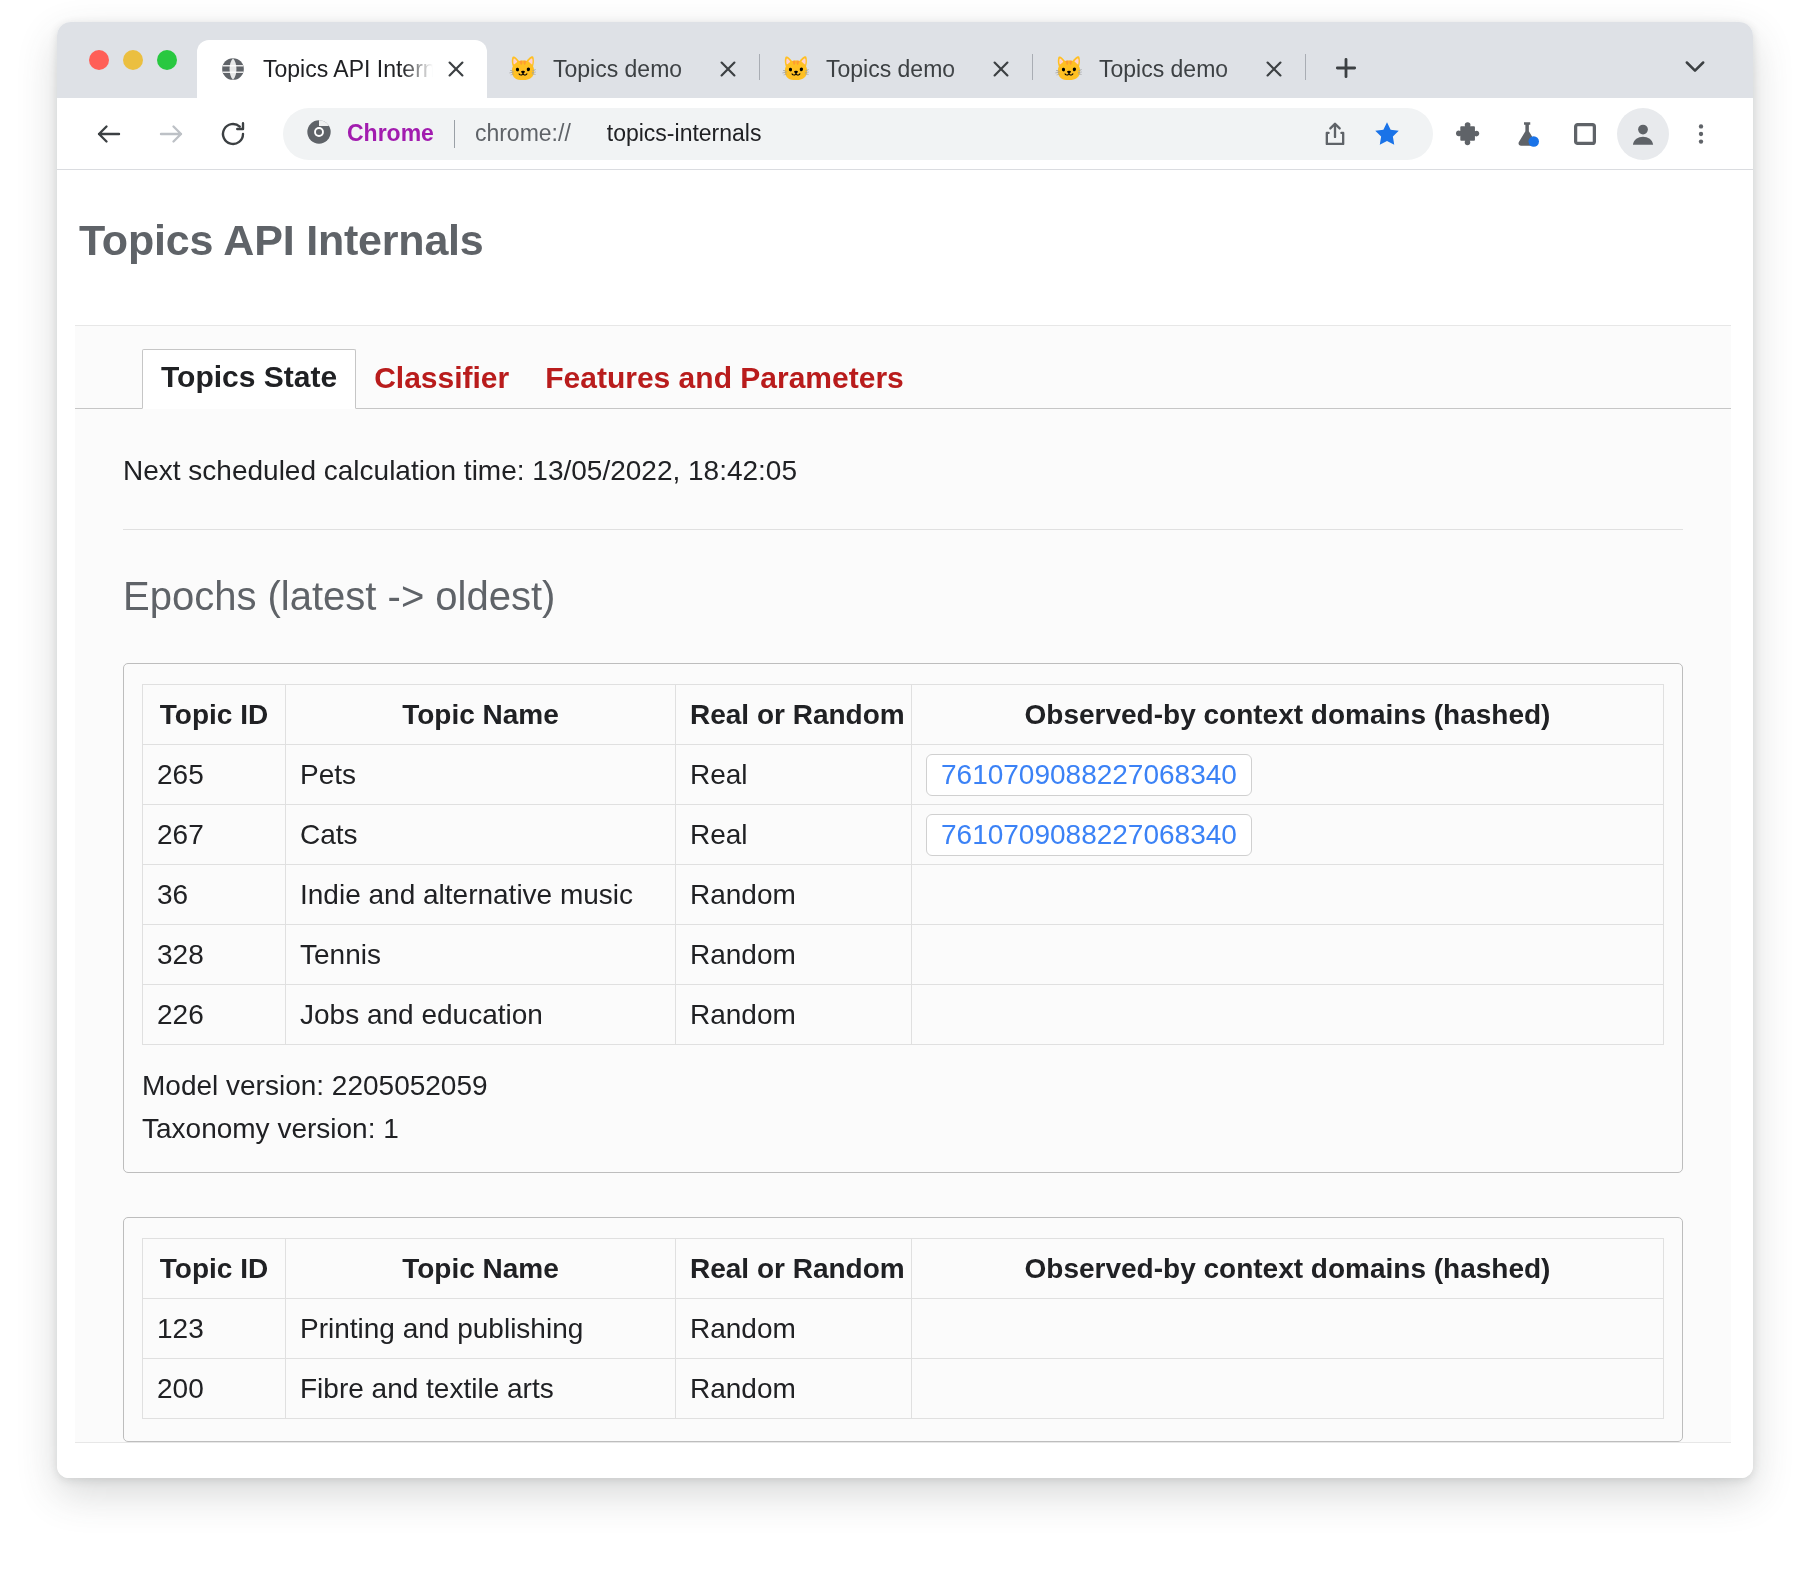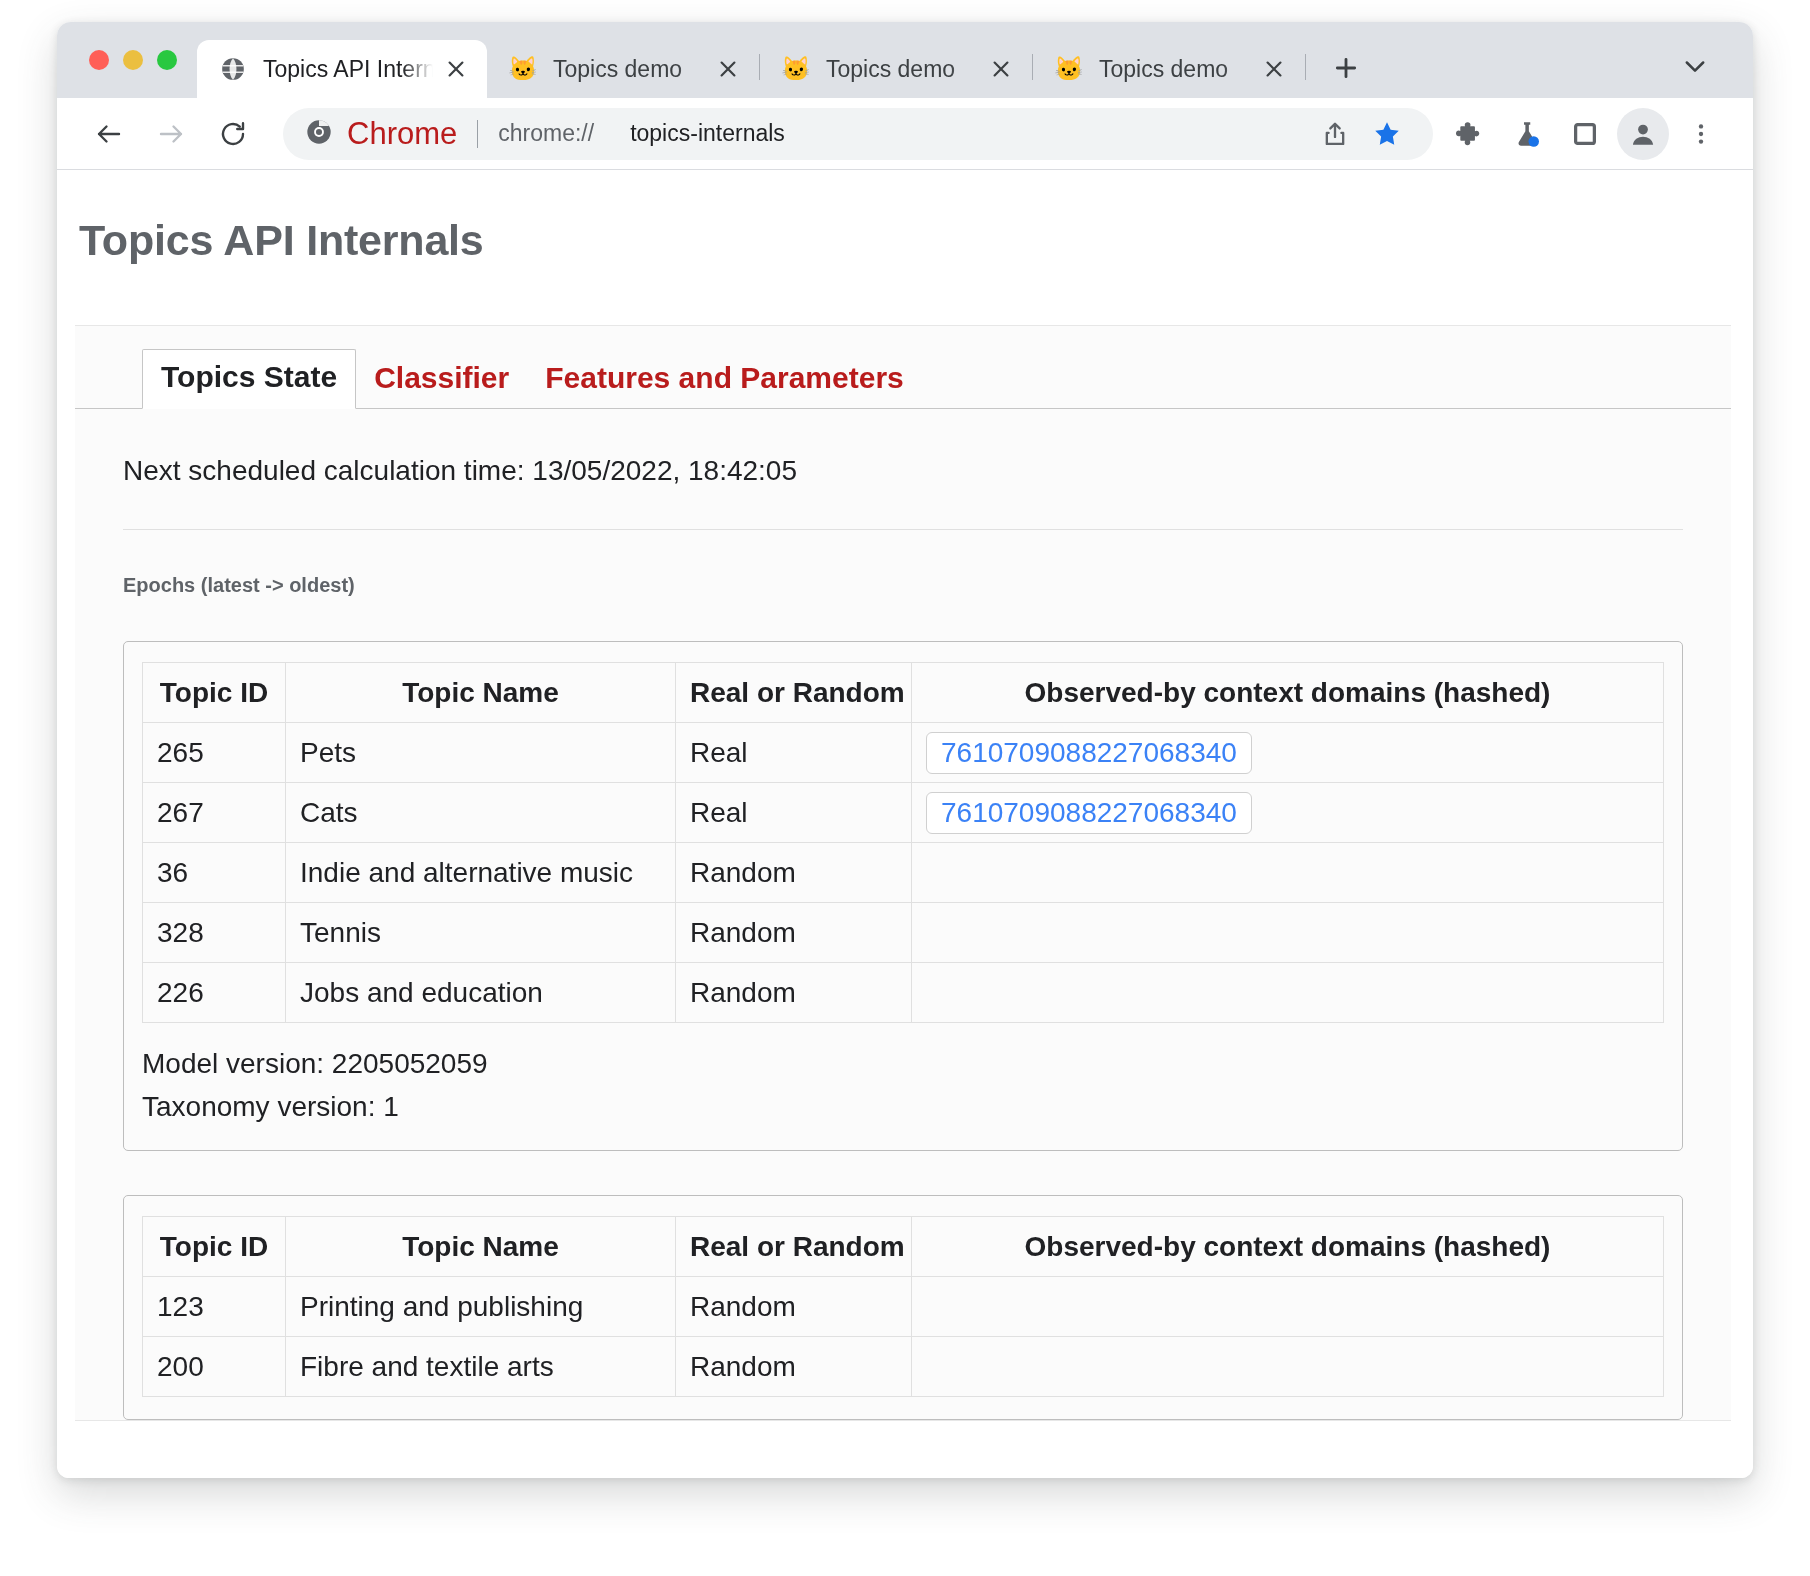--- a/index.html
+++ b/index.html
@@ -152,22 +152,23 @@
     box-sizing: border-box;
     min-width: 0;
   }
   .omnibox-chip {
     display: flex;
     align-items: center;
     gap: 14px;
     flex: 0 0 auto;
   }
   .omnibox-chip-label {
-    font-size: 31px;
-    color: #b91c1c;
+    font-size: 23px;
+    color: #a21caf;
+    font-weight: bold;
   }
   .omnibox-divider {
     width: 1px;
     height: 28px;
     background: #9aa0a6;
     margin: 0 20px;
     flex: 0 0 auto;
   }
   .omnibox-url {
     font-size: 23px;
@@ -273,22 +274,22 @@
     margin: 46px 0 0 48px;
   }
 
   .hr {
     border: none;
     border-top: 1px solid #e0e0e0;
     margin: 42px 48px 0 48px;
   }
 
   .epochs-heading {
-    font-size: 20px;
-    font-weight: bold;
+    font-size: 40px;
+    font-weight: normal;
     color: #5f6368;
     margin: 44px 0 0 48px;
   }
 
   .epoch-card {
     margin: 44px 48px 0 48px;
     border: 1px solid #bdbdbd;
     border-radius: 5px;
     background: #fbfbfb;
     padding: 20px 18px 22px 18px;

